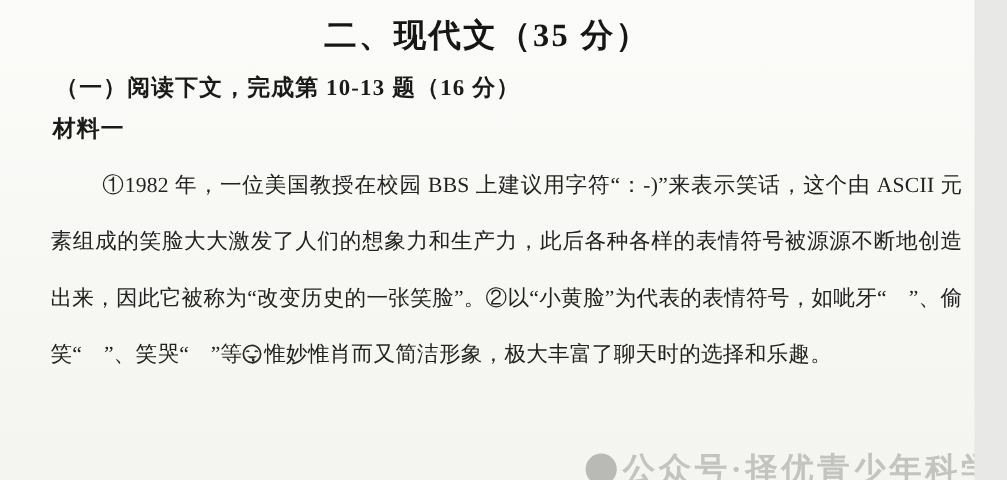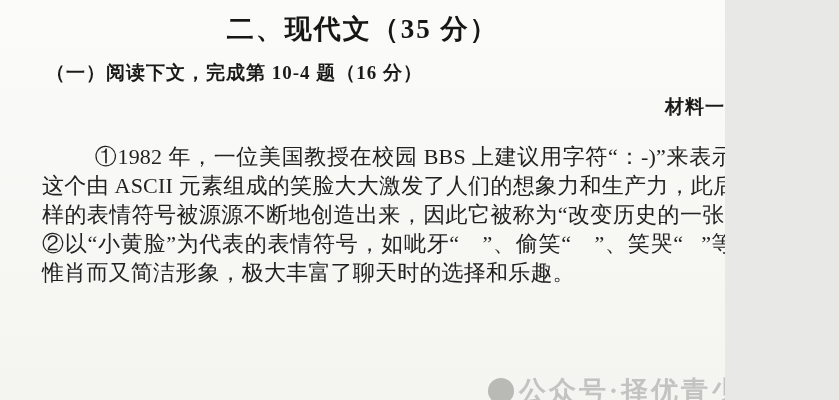--- a/index.html
+++ b/index.html
@@ -1,18 +1,18 @@
 <!DOCTYPE html>
 <html><head>
 <meta charset="utf-8">
 <style>
   html,body{margin:0;padding:0;background:#e8e8e6;}
   .page{
     position:relative;
-    width:725px;height:400px;
+    width:812px;height:400px;
     background:linear-gradient(180deg,#fbfbf9 0%,#f7f7f4 60%,#f4f4f1 100%);
     overflow:hidden;
     font-family:"Liberation Serif","DejaVu Serif",serif;
     color:#1d1d1d;
   }
   .section-title{
     margin:11px 0 0 0;
     text-align:center;
     font-size:27px;
     font-weight:bold;
@@ -25,29 +25,28 @@
     font-weight:bold;
     letter-spacing:1px;
     color:#1a1a1a;
   }
   .material-label{
     margin:8px 0 0 44px;
     font-size:19px;
     font-weight:bold;
     letter-spacing:1px;
     color:#1a1a1a;
-    text-align:right;
   }
   .body-text{
     position:relative;
     z-index:1;
-    margin:22px 0 0 42px;
+    margin:11px 0 0 42px;
     width:760px;
-    font-size:22px;
-    line-height:29px;
+    font-size:18px;
+    line-height:47px;
     letter-spacing:0.2px;
     text-align:justify;
     color:#222;
   }
   .para{margin:0;text-indent:2.4em;}
   .emoji-inline{
     display:inline-block;
     width:18px;height:18px;
     vertical-align:-3px;
   }
@@ -73,21 +72,21 @@
     opacity:0.85;
   }
 </style>
 </head>
 <body>
 
 <div class="page">
 
   <h1 class="section-title">二、现代文（35 分）</h1>
 
-  <div class="subhead">（一）阅读下文，完成第 10-4 题（16 分）</div>
+  <div class="subhead">（一）阅读下文，完成第 10-13 题（16 分）</div>
 
   <div class="material-label">材料一</div>
 
   <div class="body-text">
     <p class="para"><span>①1982 年，一位美国教授在校园 BBS 上建议用字符“：-)”来表示笑话，这个由 ASCII 元素组成的笑脸大大激发了人们的想象力和生产力，此后各种各样的表情符号被源源不断地创造出来，因此它被称为“改变历史的一张笑脸”。②以“小黄脸”为代表的表情符号，如呲牙“　”、偷笑“　”、笑哭“</span><span class="emoji-inline"><svg viewBox="0 0 20 20" width="18" height="18" xmlns="http://www.w3.org/2000/svg">
             <circle cx="10" cy="10" r="8" fill="none" stroke="#2a2a2a" stroke-width="1.6"></circle>
             <path d="M4.5 8 Q6 6.5 7.5 8" fill="none" stroke="#2a2a2a" stroke-width="1.4"></path>
             <path d="M12.5 8 Q14 6.5 15.5 8" fill="none" stroke="#2a2a2a" stroke-width="1.4"></path>
             <path d="M5.5 12 Q10 16.5 14.5 12 Z" fill="#2a2a2a"></path>
           </svg></span><span>”等，惟妙惟肖而又简洁形象，极大丰富了聊天时的选择和乐趣。</span></p>

